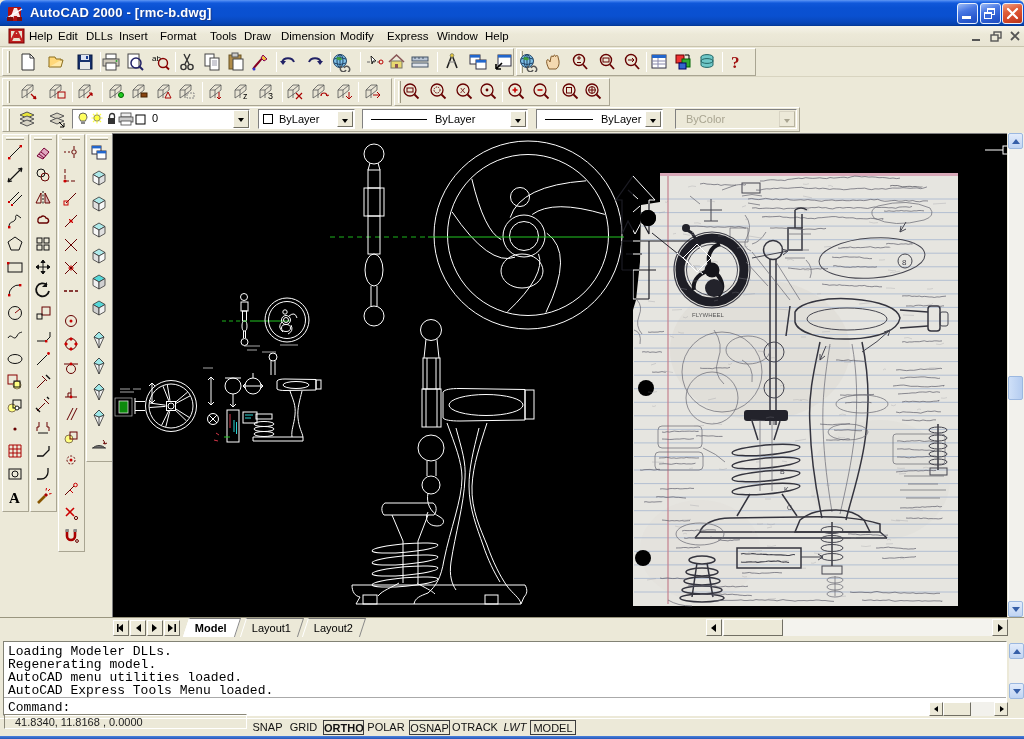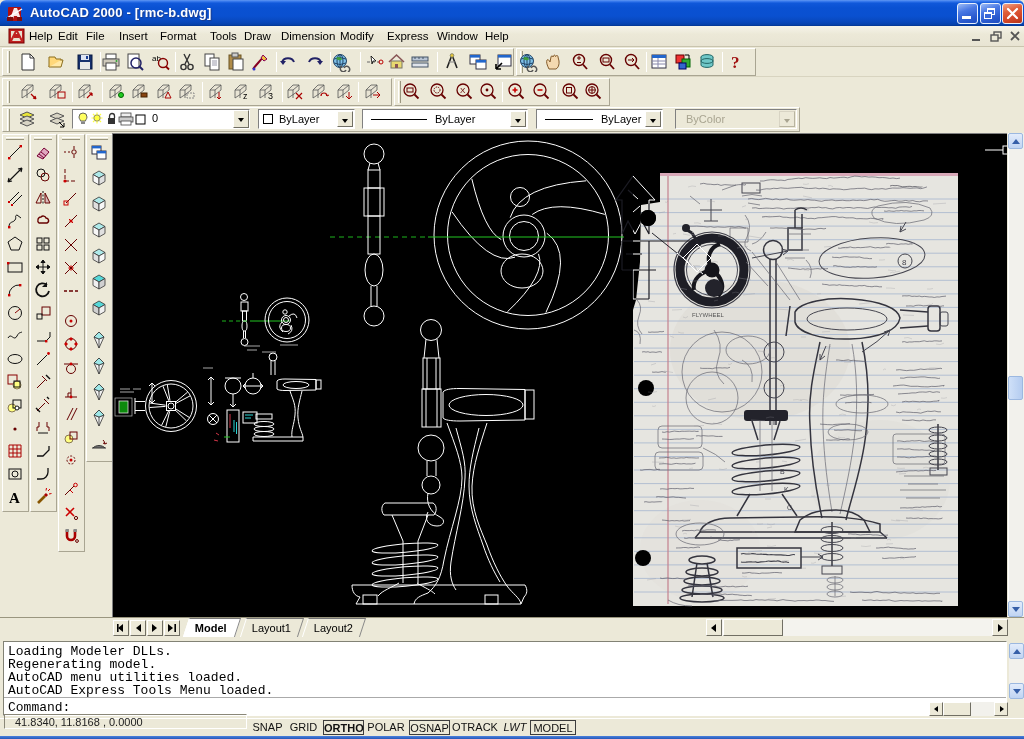--- a/index.html
+++ b/index.html
@@ -53,21 +53,21 @@
     </svg></div>
 <div class="menubar"></div>
 <svg class="abs" style="left:8px;top:28px;" width="18" height="17" viewBox="0 0 18 17">
 <rect x="1" y="1" width="15" height="14" fill="#c02020" stroke="#700"></rect>
 <rect x="3" y="3" width="11" height="10" fill="#e8e0d0"></rect>
 <path d="M3 13 L8 3 L9 3 L14 13" fill="none" stroke="#c02020" stroke-width="2"></path>
 <rect x="6" y="6" width="5" height="4" fill="#c02020"></rect>
 </svg>
 <div class="mitem" style="left:29px;">Help</div>
 <div class="mitem" style="left:58px;">Edit</div>
-<div class="mitem" style="left:86px;">File</div>
+<div class="mitem" style="left:86px;">DLLs</div>
 <div class="mitem" style="left:119px;">Insert</div>
 <div class="mitem" style="left:160px;">Format</div>
 <div class="mitem" style="left:210px;">Tools</div>
 <div class="mitem" style="left:244px;">Draw</div>
 <div class="mitem" style="left:281px;">Dimension</div>
 <div class="mitem" style="left:340px;">Modify</div>
 <div class="mitem" style="left:387px;">Express</div>
 <div class="mitem" style="left:437px;">Window</div>
 <div class="mitem" style="left:485px;">Help</div>
 <svg class="abs" style="left:970px;top:29px;" width="54" height="15" viewBox="0 0 54 15">

